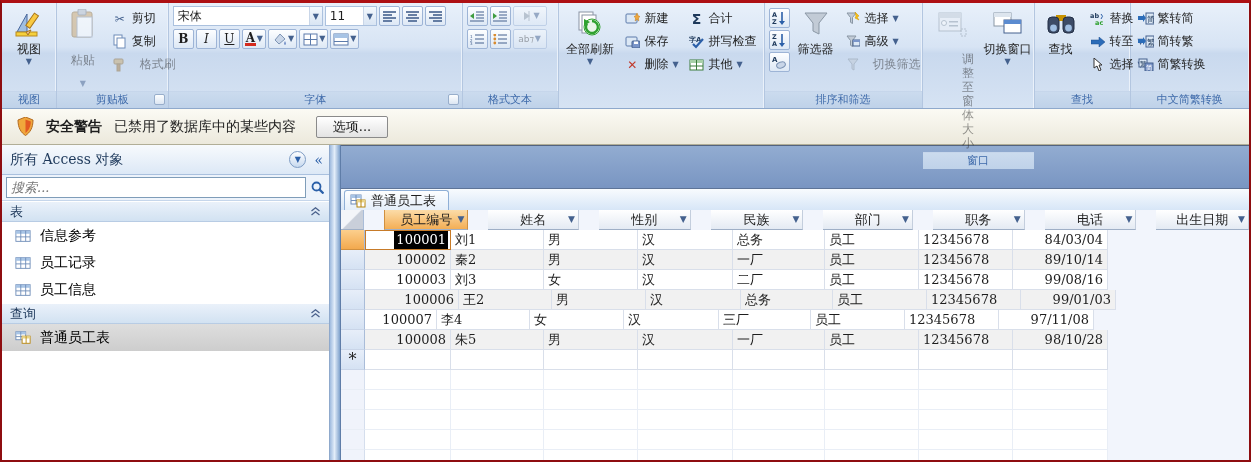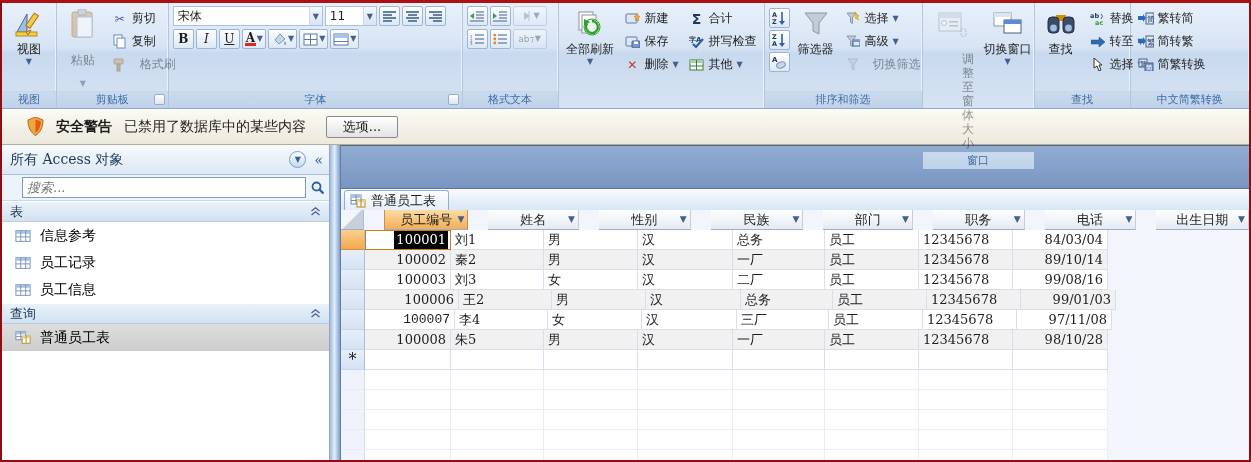--- a/index.html
+++ b/index.html
@@ -34,40 +34,40 @@
   .vr2{display:flex;flex-direction:column;gap:3px;}
   .bchar{font-weight:bold;font-family:"DejaVu Serif",serif;}
   .ichar{font-style:italic;font-family:"DejaVu Serif",serif;}
   .uchar{text-decoration:underline;font-family:"DejaVu Serif",serif;}
   .acolor{display:flex;flex-direction:column;line-height:10px;align-items:center;font-family:"DejaVu Serif",serif;font-weight:bold;}
   .acolor .bar{width:11px;height:3px;background:#D42B1E;}
   .twoline{font-size:12px;text-align:center;line-height:14px;margin-left:32px;}
 
   
   .msgbar{height:36px;background:linear-gradient(#FBFAF4,#ECE9DC);border-bottom:1px solid #B1AE97;
-    display:flex;align-items:center;padding-left:24px;gap:12px;flex:0 0 auto;}
+    display:flex;align-items:center;padding-left:14px;gap:12px;flex:0 0 auto;}
   .msgbar .mtitle{font-weight:bold;font-family:"DejaVu Serif",serif;font-size:14px;}
   .msgbar .mtext{font-family:"DejaVu Serif",serif;font-size:14px;}
   .optbtn{margin-left:8px;width:72px;height:22px;border:1px solid #8A8A8A;border-radius:2px;
     background:linear-gradient(#FFFFFF,#E3E3E3);font-family:"DejaVu Serif",serif;font-size:13px;
     display:flex;align-items:center;justify-content:center;}
 
   
   .bodyrow{flex:1;display:flex;min-height:0;border-radius:18px;}
 
   
   .navpane{width:328px;background:#fff;border-right:1px solid #8FA9CC;display:flex;flex-direction:column;flex:0 0 auto;}
   .navhead{height:30px;background:linear-gradient(#F7FAFD,#DCE8F6);border-bottom:1px solid #A9C0DE;
     display:flex;align-items:center;padding:0 6px 0 8px;font-size:14px;color:#1E395B;font-family:"DejaVu Serif",serif;}
   .navhead .roundbtn{margin-left:auto;width:17px;height:17px;border-radius:50%;border:1px solid #7E9CC4;
     background:linear-gradient(#FDFEFF,#C7D9EF);display:flex;align-items:center;justify-content:center;font-size:8px;color:#2B5FA8;}
   .navhead .collapse{margin-left:8px;font-size:14px;color:#2B5FA8;}
   .navsearch{height:26px;display:flex;align-items:center;padding:2px 4px;border-bottom:1px solid #C6D6EB;background:#EDF3FB;gap:3px;}
   .navsearch input{flex:1;height:21px;border:1px solid #7F9DB9;font-family:"DejaVu Serif",serif;
-    font-style:italic;font-size:13px;color:#555;padding:0 4px;outline:none;margin-left:16px;}
+    font-style:italic;font-size:13px;color:#555;padding:0 4px;outline:none;}
   .navsec{height:21px;background:linear-gradient(#EAF1FA,#D2E2F2);border-top:1px solid #fff;border-bottom:1px solid #B8CCE4;
     display:flex;align-items:center;padding:0 8px;font-family:"DejaVu Serif",serif;font-size:13px;color:#1E395B;}
   .navsec svg{margin-left:auto;}
   .navitem{height:27px;display:flex;align-items:center;gap:9px;padding-left:13px;background:#fff;
     font-family:"DejaVu Serif",serif;font-size:14px;color:#000;}
   .navitem.sel{background:linear-gradient(#DEDEDE,#CDCDCD);}
   .navrest{flex:1;background:#fff;}
 
   
   .splitter{width:11px;background:linear-gradient(90deg,#9FBBDF,#E2EDF9 45%,#7EA1CC);border-right:1px solid #5F7DA8;flex:0 0 auto;}
@@ -785,21 +785,21 @@
               <div class="ds-cell" style="width: 93px; text-align: left;">王2</div>
               <div class="ds-cell" style="width: 94px; text-align: left;">男</div>
               <div class="ds-cell" style="width: 95px; text-align: left;">汉</div>
               <div class="ds-cell" style="width: 92px; text-align: left;">总务</div>
               <div class="ds-cell" style="width: 94px; text-align: left;">员工</div>
               <div class="ds-cell" style="width: 94px; text-align: left;">12345678</div>
               <div class="ds-cell" style="width: 95px; text-align: right;">99/01/03</div>
             </div>
             <div class="ds-row">
               <div class="ds-selector"></div>
-              <div class="ds-cell" style="width: 90px; text-align: right; font-family: Liberation Mono, monospace;">100007</div>
+              <div class="ds-cell" style="width: 72px; text-align: right;">100007</div>
               <div class="ds-cell" style="width: 93px; text-align: left;">李4</div>
               <div class="ds-cell" style="width: 94px; text-align: left;">女</div>
               <div class="ds-cell" style="width: 95px; text-align: left;">汉</div>
               <div class="ds-cell" style="width: 92px; text-align: left;">三厂</div>
               <div class="ds-cell" style="width: 94px; text-align: left;">员工</div>
               <div class="ds-cell" style="width: 94px; text-align: left;">12345678</div>
               <div class="ds-cell" style="width: 95px; text-align: right;">97/11/08</div>
             </div>
             <div class="ds-row alt">
               <div class="ds-selector"></div>

